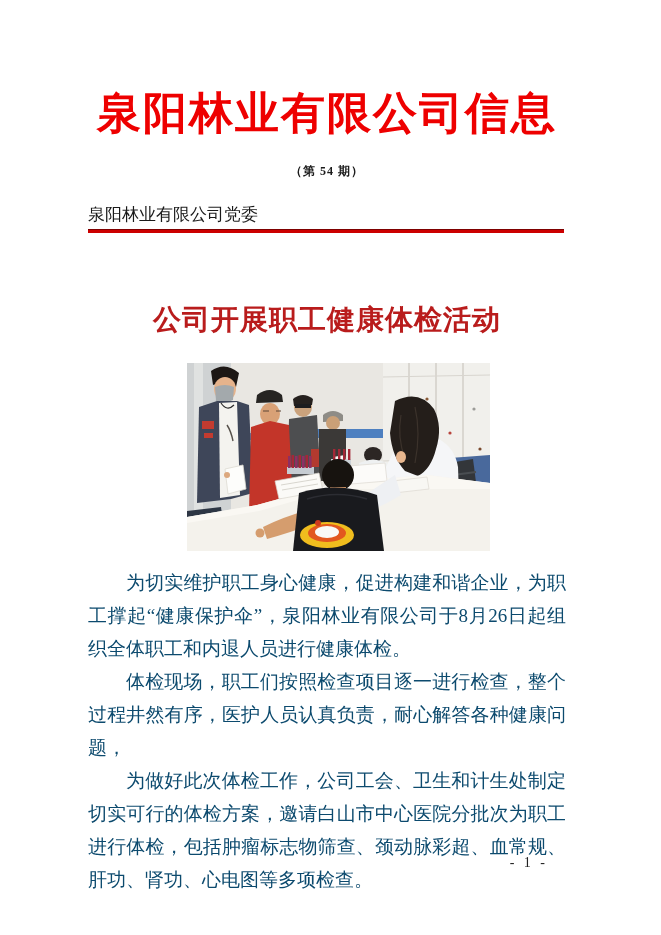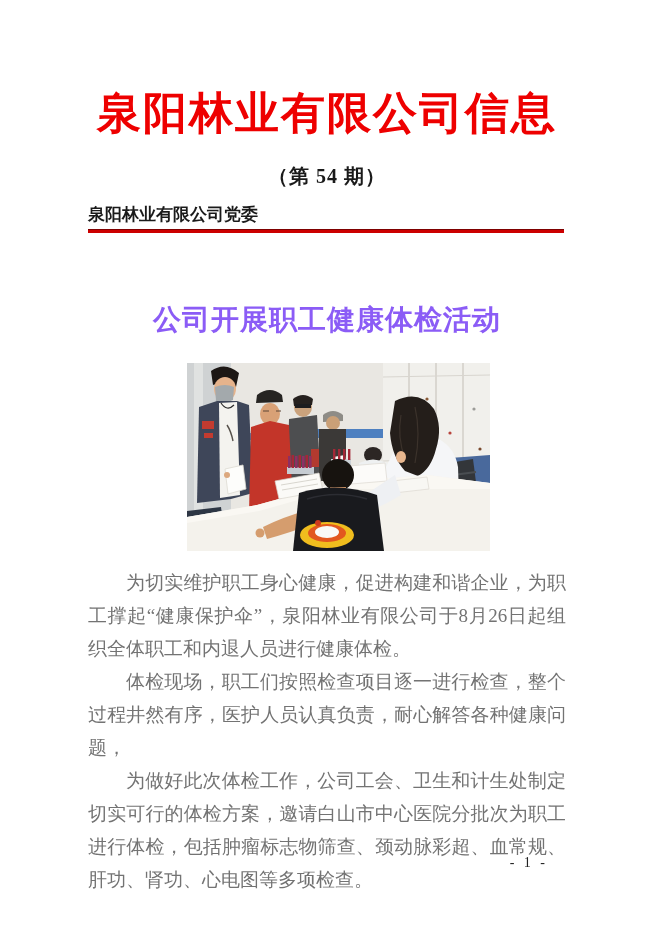--- a/index.html
+++ b/index.html
@@ -2,31 +2,31 @@
 <html lang="zh"><head>
 <meta charset="utf-8">
 <style>
   html,body{margin:0;padding:0;background:#ffffff;}
   .page{position:relative;width:654px;height:935px;background:#ffffff;overflow:hidden;
         font-family:"Liberation Serif","DejaVu Serif",serif;color:#1a1a1a;}
   .masthead{position:absolute;top:84px;left:0;right:0;margin:0;text-align:center;
         font-size:44px;font-weight:700;color:#ee0000;letter-spacing:2px;
         font-family:"Liberation Serif","DejaVu Serif",serif;}
   .issue-line{position:absolute;top:163px;left:0;right:0;text-align:center;
-        font-size:20px;font-weight:700;letter-spacing:1px;}
+        font-size:12px;font-weight:700;letter-spacing:1px;}
   .header-row{position:absolute;top:203px;left:88px;right:90px;display:flex;
-        justify-content:space-between;align-items:baseline;font-size:17px;font-weight:700;}
+        justify-content:space-between;align-items:baseline;font-size:17px;font-weight:400;}
   .red-rule{position:absolute;top:229px;left:88px;right:90px;height:3px;
         background:#cc0000;border-top:1px solid #7e0000;}
   .article-title{position:absolute;top:301px;left:0;right:0;margin:0;text-align:center;
-        font-size:28px;font-weight:700;letter-spacing:1px;color:#8b5cf6;}
+        font-size:28px;font-weight:700;letter-spacing:1px;color:#b91c1c;}
   .photo-figure{position:absolute;top:363px;left:187px;width:303px;height:188px;margin:0;}
   .photo-figure svg{display:block;width:100%;height:100%;}
   .body-text{position:absolute;top:566px;left:88px;right:88px;font-size:19px;
-        line-height:33px;text-align:justify;text-justify:inter-character;color:#737373;}
+        line-height:33px;text-align:justify;text-justify:inter-character;color:#0c4a6e;}
   .body-text p{margin:0;text-indent:2em;}
   .page-number{position:absolute;top:855px;right:106px;font-size:14px;letter-spacing:3px;color:#222;}
 </style>
 </head>
 <body>
 
 <div class="page">
 
   <h1 class="masthead">泉阳林业有限公司信息</h1>
 

